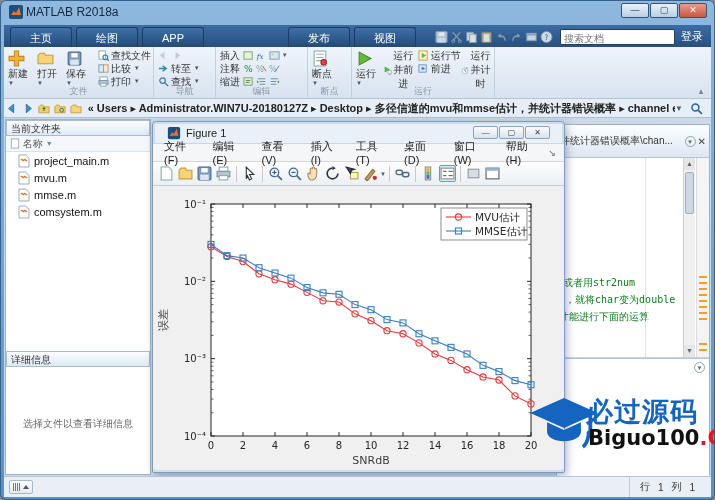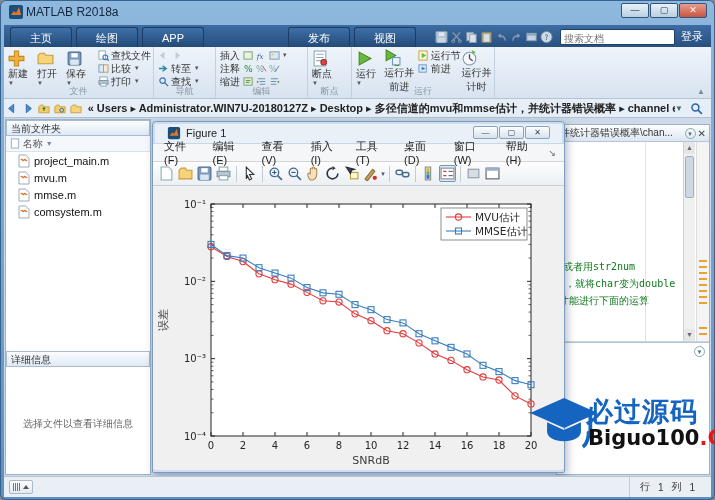--- a/index.html
+++ b/index.html
@@ -35,21 +35,21 @@
     background:linear-gradient(#eef4fa,#d8e3f0); border-bottom:1px solid #b4c4d6; display:flex; }
   .rsec { position:relative; height:100%; border-right:1px solid #c3d0de; padding:2px 2px 12px 4px;
     display:flex; align-items:flex-start; }
   .rlabel { position:absolute; bottom:0; left:0; width:100%; text-align:center; font-size:9px; color:#8a97a5; }
   .rbig { width:32px; display:flex; flex-direction:column; align-items:flex-start; font-size:10px; color:#333; padding-top:1px; }
   .rbig svg { width:17px; height:17px; }
   .dd { font-size:6px; color:#556; line-height:5px; }
   .rminicol { display:flex; flex-direction:column; justify-content:flex-start; margin-left:3px; }
   .rmini { display:flex; align-items:center; font-size:10px; color:#333; height:13px; white-space:nowrap; }
   .rmini svg { width:11px; height:11px; margin-right:2px; }
-  .rbig2 { width:36px; text-align:center; font-size:10px; color:#333; display:flex; flex-direction:column; }
+  .rbig2 { width:36px; text-align:center; font-size:10px; color:#333; display:flex; align-items:center; }
   .collapse { position:absolute; right:6px; bottom:2px; font-size:8px; color:#7a8a9a; }
   
   .crumbbar { position:absolute; left:4px; top:99px; width:707px; height:19px; background:#e6eef7;
     border-bottom:1px solid #b0c0d0; display:flex; align-items:center; font-size:11px; color:#333; }
   .crumbbar svg { width:13px; height:13px; margin:0 2px; }
   .crumb-path { margin-left:4px; white-space:nowrap; overflow:hidden; font-weight:bold; color:#222; }
   .crumb-right { margin-left:auto; display:flex; align-items:center; margin-right:6px; }
   
   .main { position:absolute; left:4px; top:118px; width:707px; height:374px; background:#ccd9e8;text-decoration:underline; }
   .panel-header { height:16px; background:linear-gradient(#fbfdfe,#dfe9f4); border:1px solid #a9bccd;
@@ -60,21 +60,21 @@
     color:#555; display:flex; align-items:center; padding-left:4px; }
   .filelist { flex:1; }
   .filerow { display:flex; align-items:center; height:17px; font-size:11px; color:#111; padding-left:12px; }
   .filerow svg { width:12px; height:14px; margin-right:4px; }
   .details-body { height:100px; font-size:10px; color:#666; display:flex; align-items:center;
     justify-content:center; text-align:center; padding:0 12px;margin-top:7px; }
   
   .editorpanel { position:absolute; left:552px; top:6px; width:154px; height:351px; background:#fff;
     border:1px solid #9fb2c5; }
   .edtabbar { height:17px; background:linear-gradient(#fdfefe,#dce7f2); border-bottom:1px solid #b5c5d5;
-    font-size:10px; color:#333; display:flex; align-items:center; padding:0 3px; white-space:nowrap; overflow:hidden; }
+    font-size:10px; color:#333; display:flex; align-items:center; padding:16px 3px; white-space:nowrap; overflow:hidden; }
   .edtab-close { margin-left:2px; color:#444; font-size:10px; }
   .edtab-menu { margin-left:auto; width:11px; height:11px; border:1px solid #8aa; border-radius:50%;
     font-size:7px; line-height:10px; text-align:center; color:#567; flex:none; }
   .edbody { position:relative; height:200px; border-bottom:1px solid #c8d4e0; overflow:hidden; }
   .guide { position:absolute; left:88px; top:0; width:1px; height:100%; background:#e2e2e2; }
   .codeline { position:absolute; font-family:"DejaVu Sans Mono","Liberation Mono",monospace;
     font-size:10px; color:#0e7a1e; white-space:nowrap; }
   .vscroll { position:absolute; right:14px; top:0; width:12px; height:100%; background:#f0f0f0; border-left:1px solid #d0d0d0; }
   .vthumb { position:absolute; left:1px; top:14px; width:9px; height:42px; background:#cdd8e3; border:1px solid #9fb2c5; border-radius:2px; }
   .varrow { position:absolute; left:0; width:11px; height:12px; font-size:7px; color:#667; text-align:center; line-height:12px; background:#e6e6e6; }

